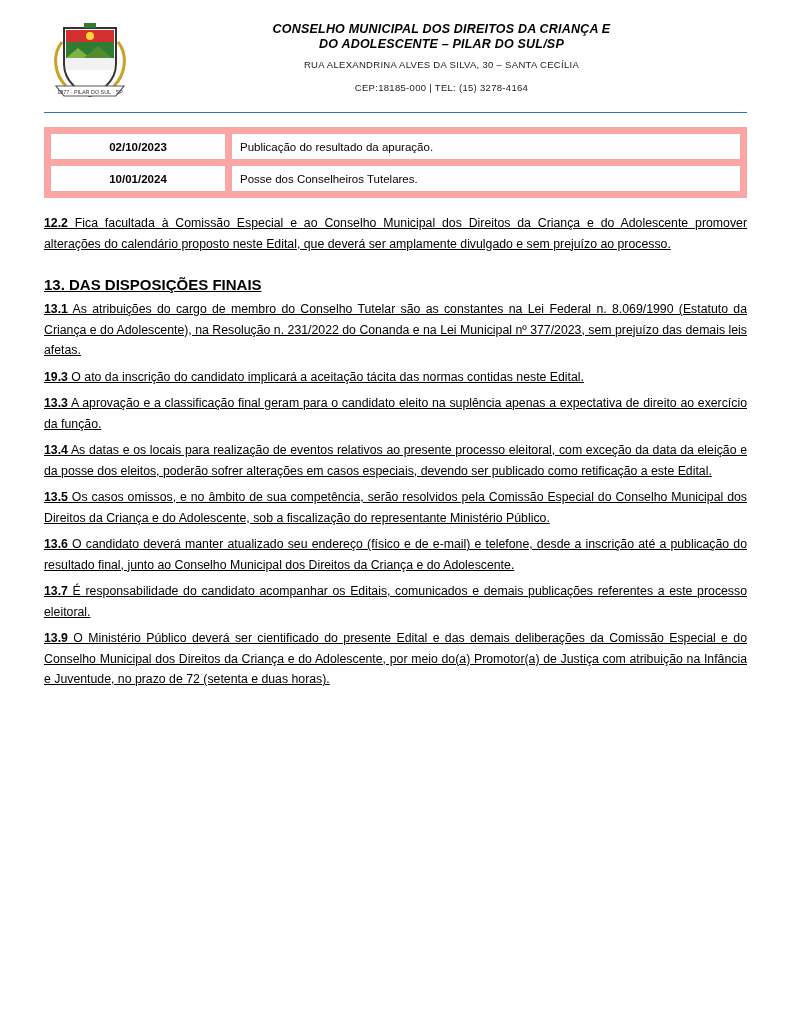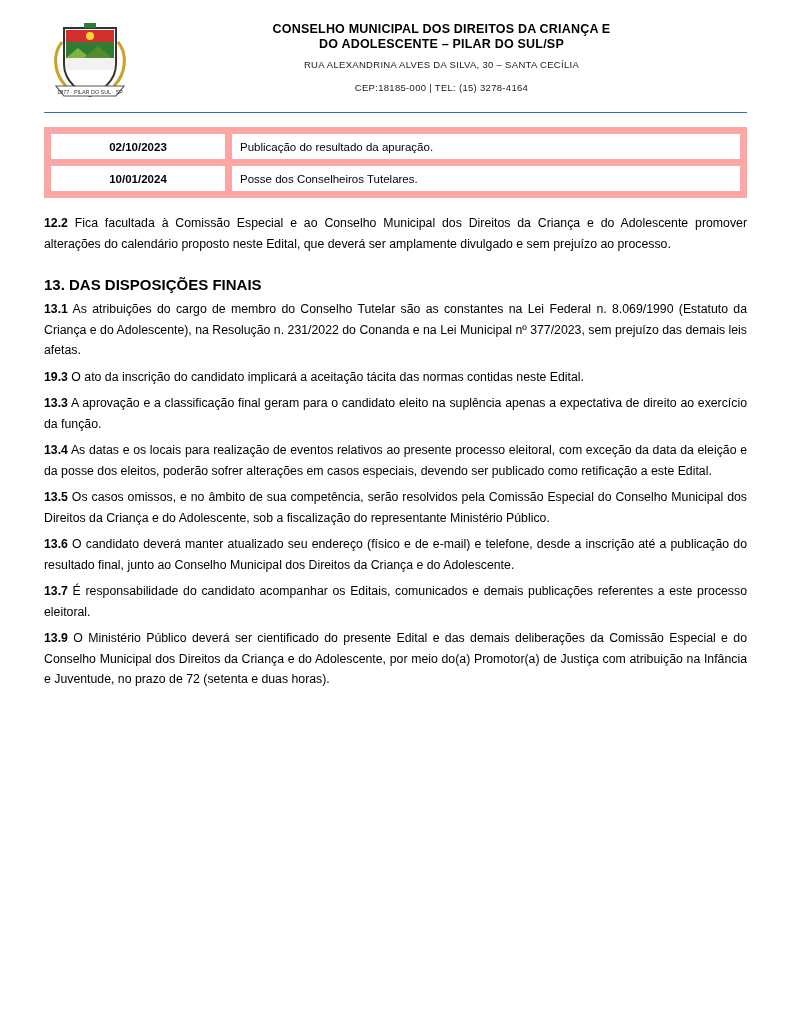--- a/index.html
+++ b/index.html
@@ -38,20 +38,21 @@
     position: relative;
   }
   .header-center {
     flex: 1 1 auto;
     text-align: center;
     padding: 0 6px;
   }
   .header-title {
     font-size: 12.5px;
     font-weight: bold;
+    font-style: italic;
     letter-spacing: .2px;
     line-height: 15px;
     margin: 0;
   }
   .header-addr {
     font-size: 9.5px;
     letter-spacing: .3px;
     margin-top: 6px;
     line-height: 13px;
     color: #1a1a1a;
@@ -112,20 +113,21 @@
     font-weight: bold;
   }
   .sched-table td.desc {
     padding-left: 8px;
   }
 
   
   .content {
     margin: 15px 44px;
     width: 703px;
+    text-decoration: underline;
   }
   p.para {
     font-size: 12.3px;
     line-height: 20.5px;
     text-align: justify;
     margin: 6px 0 0 0;
   }
   p.para b { font-weight: bold; }
   h2.section {
     font-size: 15px;

